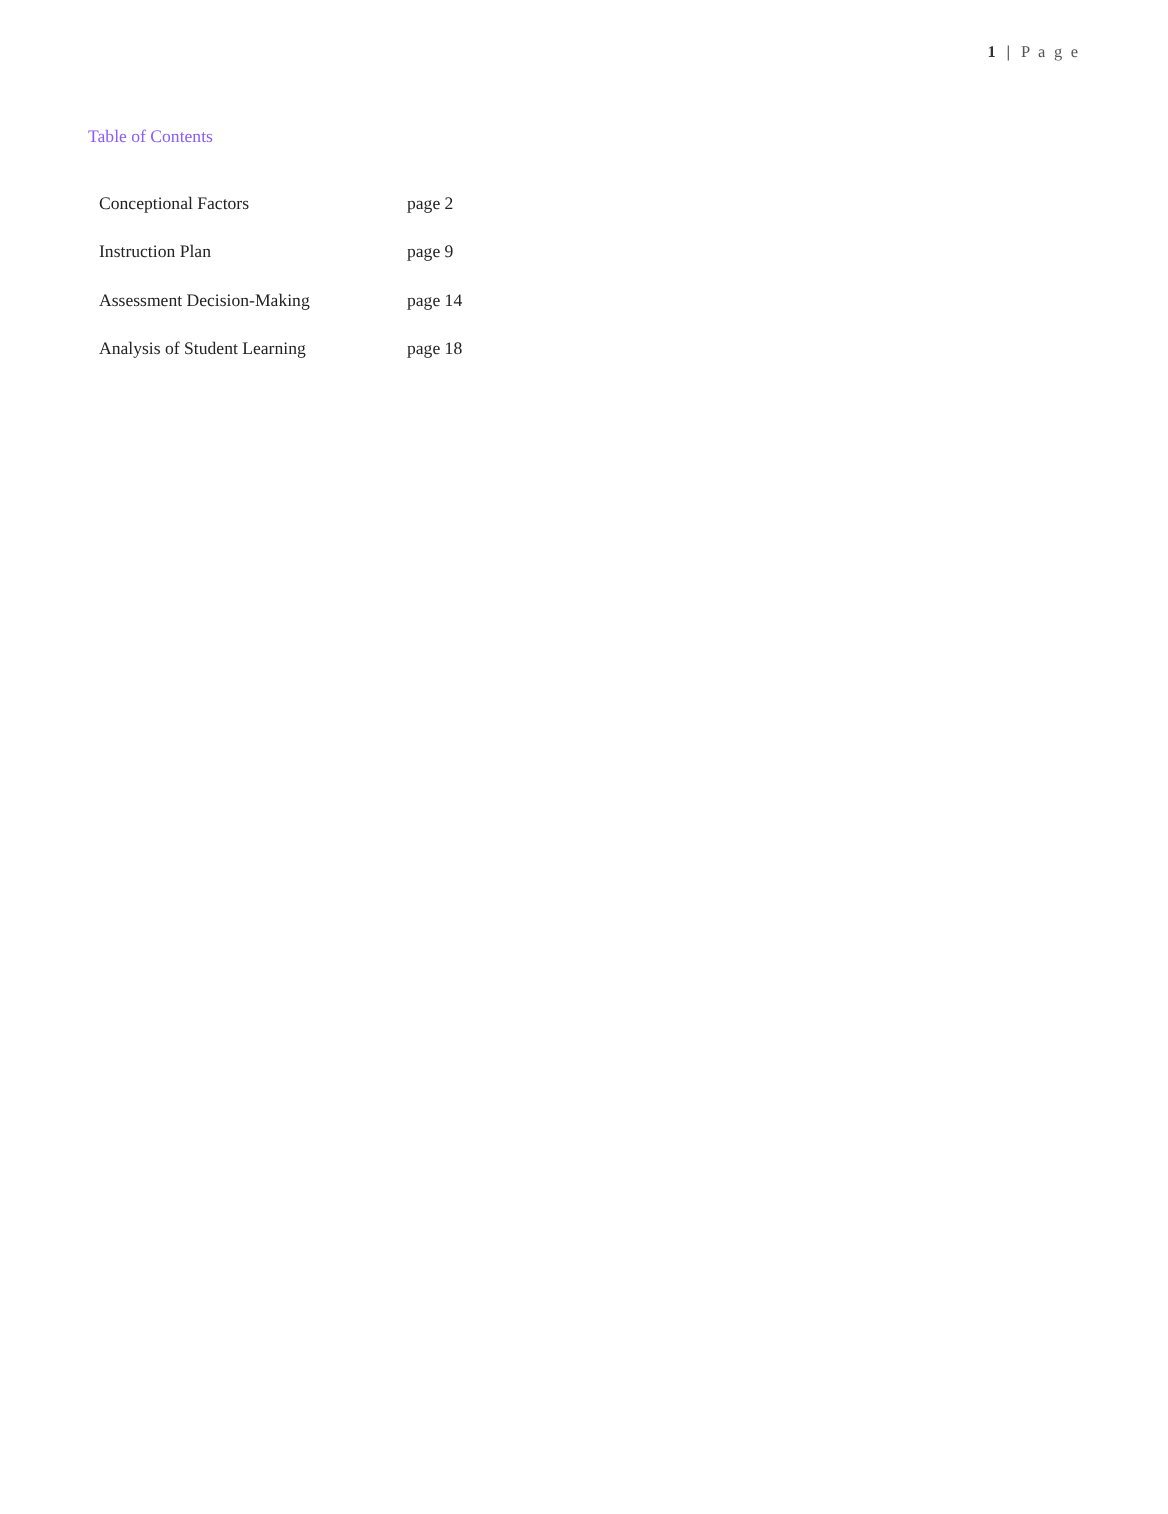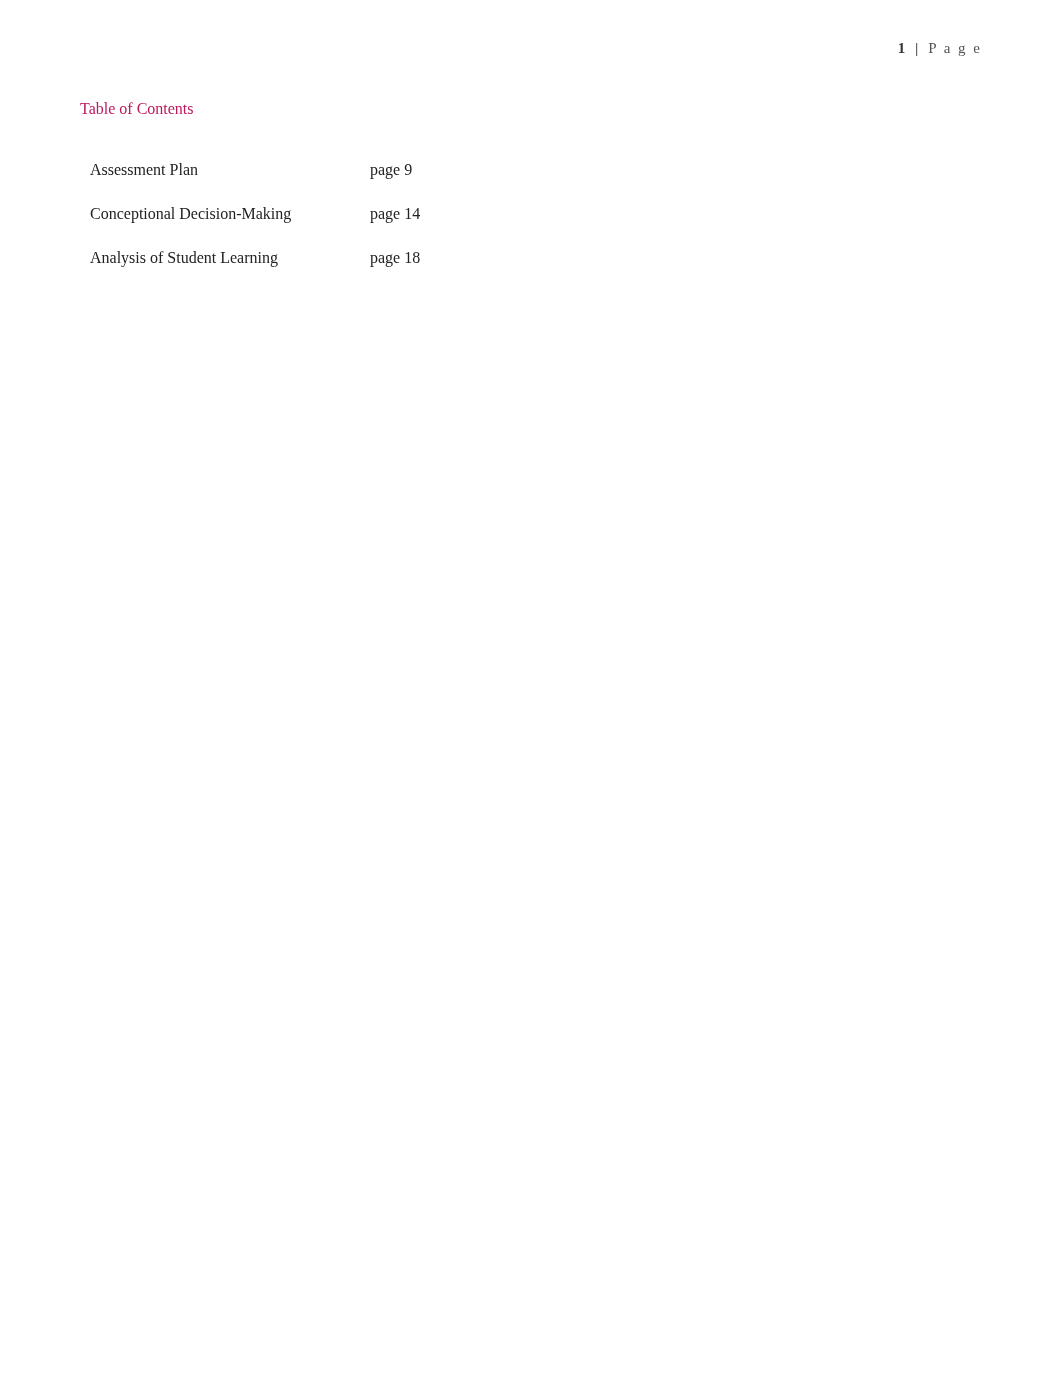--- a/index.html
+++ b/index.html
@@ -44,25 +44,25 @@
       color: #555;
     }
 
     .page-number .page-word {
       color: #555;
       font-weight: normal;
       letter-spacing: 2px;
     }
 
     .table-of-contents-heading {
-      margin-top: 40px;
+      margin-top: 56px;
       margin-bottom: 30px;
       font-size: 16px;
       font-weight: normal;
-      color: #be185d;
+      color: #8b5cf6;
     }
 
     .toc-table {
       margin-left: 10px;
       margin-top: 20px;
       border-collapse: collapse;
     }
 
     .toc-table tr {
       height: 44px;
@@ -94,26 +94,30 @@
   <div class="page-number">
     <span>1</span>
     <span class="pipe">|</span>
     <span class="page-word">P a g e</span>
   </div>
 
   <div class="table-of-contents-heading">Table of Contents</div>
 
   <table class="toc-table">
     <tbody id="toc-body">
+    <tr>
+          <td class="toc-title">Conceptional Factors</td>
+          <td class="toc-page">page 2</td>
+        </tr>
         <tr>
-          <td class="toc-title">Assessment Plan</td>
+          <td class="toc-title">Instruction Plan</td>
           <td class="toc-page">page 9</td>
         </tr>
         <tr>
-          <td class="toc-title">Conceptional Decision-Making</td>
+          <td class="toc-title">Assessment Decision-Making</td>
           <td class="toc-page">page 14</td>
         </tr>
         <tr>
           <td class="toc-title">Analysis of Student Learning</td>
           <td class="toc-page">page 18</td>
         </tr>
       </tbody>
   </table>
 
 </div>

